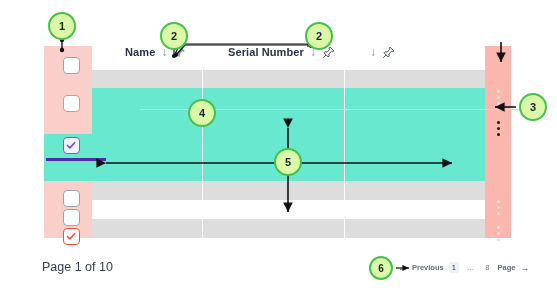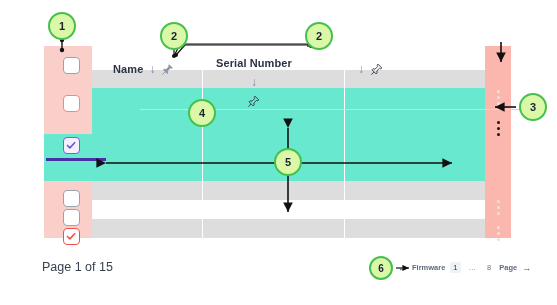--- a/index.html
+++ b/index.html
@@ -40,28 +40,28 @@
   .vsep{position:absolute;top:24px;width:1px;background:#ffffff;height:168px;}
   .vsep.a{left:110px;}
   .vsep.b{left:252px;}
 
   
   .teal-left{position:absolute;left:0;top:88px;width:48px;height:47px;background:#67e8cf;}
   .teal-hairline{position:absolute;left:48px;top:63px;width:393px;height:1px;background:#b7e9e0;}
 
   
   .hdr{
-    position:absolute;top:57px;height:24px;
+    position:absolute;top:40px;height:24px;
     display:flex;align-items:center;gap:6px;
     font-size:11px;font-weight:bold;color:#2b3445;
-    letter-spacing:.1px;white-space:nowrap;
+    letter-spacing:.1px;white-space:nowrap;margin-left:12px;
   }
   .hdr .sort{color:#7b8aa6;font-weight:normal;font-size:12px;}
   .h-name{left:113px;}
-  .h-serial{left:216px;flex-direction:column;}
+  .h-serial{left:216px;}
   .h-fw{left:358px;}
 
   .pin{width:13px;height:13px;display:inline-block;}
 
   
   .cb{
     position:absolute;left:63px;width:17px;height:17px;
     border-radius:4px;background:#ffffff;box-sizing:border-box;
   }
   .cb.c1{top:57px;border:1.6px solid #9aa2ae;}
@@ -207,25 +207,25 @@
       <i></i>
       <i></i>
       <i></i>
     </div>
   <div class="kebab light k4">
       <i></i>
       <i></i>
       <i></i>
     </div>
 
-  <div class="page-label">Page 1 of 15</div>
+  <div class="page-label">Page 1 of 10</div>
 
   <div class="pager">
     <span class="arw">←</span>
-    <span class="lbl">Firmware</span>
+    <span class="lbl">Previous</span>
     <span class="num active">1</span>
     <span class="num">…</span>
     <span class="num">8</span>
     <span class="lbl">Page</span>
     <span class="arw">→</span>
   </div>
 
   <svg class="ann">
     <defs>
       <marker id="ah" markerWidth="8" markerHeight="8" refX="6" refY="3" orient="auto">

